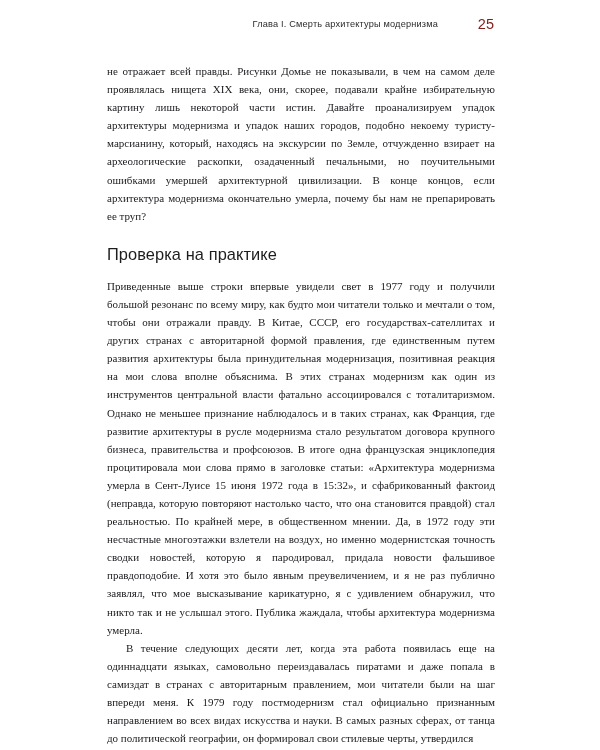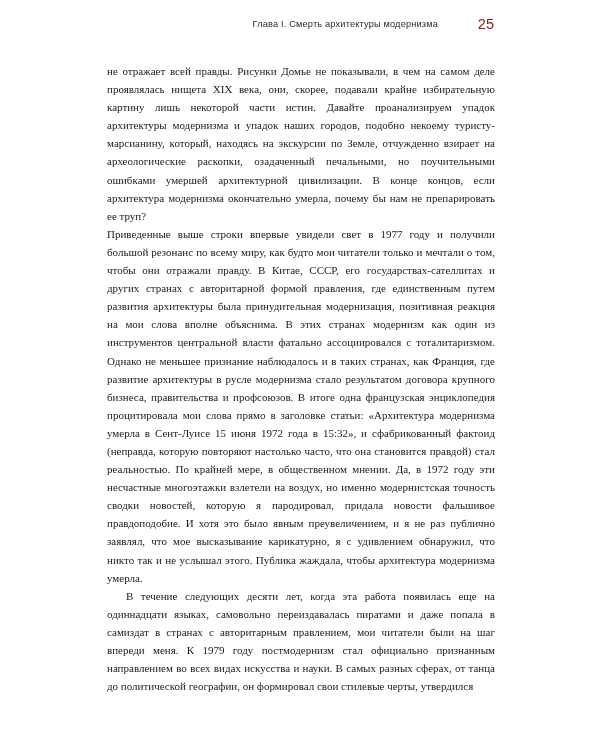--- a/index.html
+++ b/index.html
@@ -88,20 +88,23 @@
 
   <div class="running-head">
     <span class="running-head-title">Глава I. Смерть архитектуры модернизма</span>
     <span class="running-head-folio">25</span>
   </div>
 
   <div class="text-block">
 
     <p class="body-par">не отражает всей правды. Рисунки Домье не показывали, в чем на самом деле проявлялась нищета XIX века, они, скорее, подавали крайне избирательную картину лишь некоторой части истин. Давайте проанализируем упадок архитектуры модернизма и упадок наших городов, подобно некоему туристу-марсианину, который, находясь на экскурсии по Земле, отчужденно взирает на археологические раскопки, озадаченный печальными, но поучительными ошибками умершей архитектурной цивилизации. В конце концов, если архитектура модернизма окончательно умерла, почему бы нам не препарировать ее труп?</p>
 
+    <div class="heading-wrap">
+      <h2 class="section-heading">Проверка на практике</h2>
+    </div>
 
     <p class="body-par">Приведенные выше строки впервые увидели свет в 1977 году и получили большой резонанс по всему миру, как будто мои читатели только и мечтали о том, чтобы они отражали правду. В Китае, СССР, его государствах-сателлитах и других странах с авторитарной формой правления, где единственным путем развития архитектуры была принудительная модернизация, позитивная реакция на мои слова вполне объяснима. В этих странах модернизм как один из инструментов центральной власти фатально ассоциировался с тоталитаризмом. Однако не меньшее признание наблюдалось и в таких странах, как Франция, где развитие архитектуры в русле модернизма стало результатом договора крупного бизнеса, правительства и профсоюзов. В итоге одна французская энциклопедия процитировала мои слова прямо в заголовке статьи: «Архитектура модернизма умерла в Сент-Луисе 15 июня 1972 года в 15:32», и сфабрикованный фактоид (неправда, которую повторяют настолько часто, что она становится правдой) стал реальностью. По крайней мере, в общественном мнении. Да, в 1972 году эти несчастные многоэтажки взлетели на воздух, но именно модернистская точность сводки новостей, которую я пародировал, придала новости фальшивое правдоподобие. И хотя это было явным преувеличением, и я не раз публично заявлял, что мое высказывание карикатурно, я с удивлением обнаружил, что никто так и не услышал этого. Публика жаждала, чтобы архитектура модернизма умерла.</p>
 
     <p class="body-par indent">В течение следующих десяти лет, когда эта работа появилась еще на одиннадцати языках, самовольно переиздавалась пиратами и даже попала в самиздат в странах с авторитарным правлением, мои читатели были на шаг впереди меня. К 1979 году постмодернизм стал официально признанным направлением во всех видах искусства и науки. В самых разных сферах, от танца до политической географии, он формировал свои стилевые черты, утвердился</p>
 
   </div>
 
 </div>
 
 </body></html>

